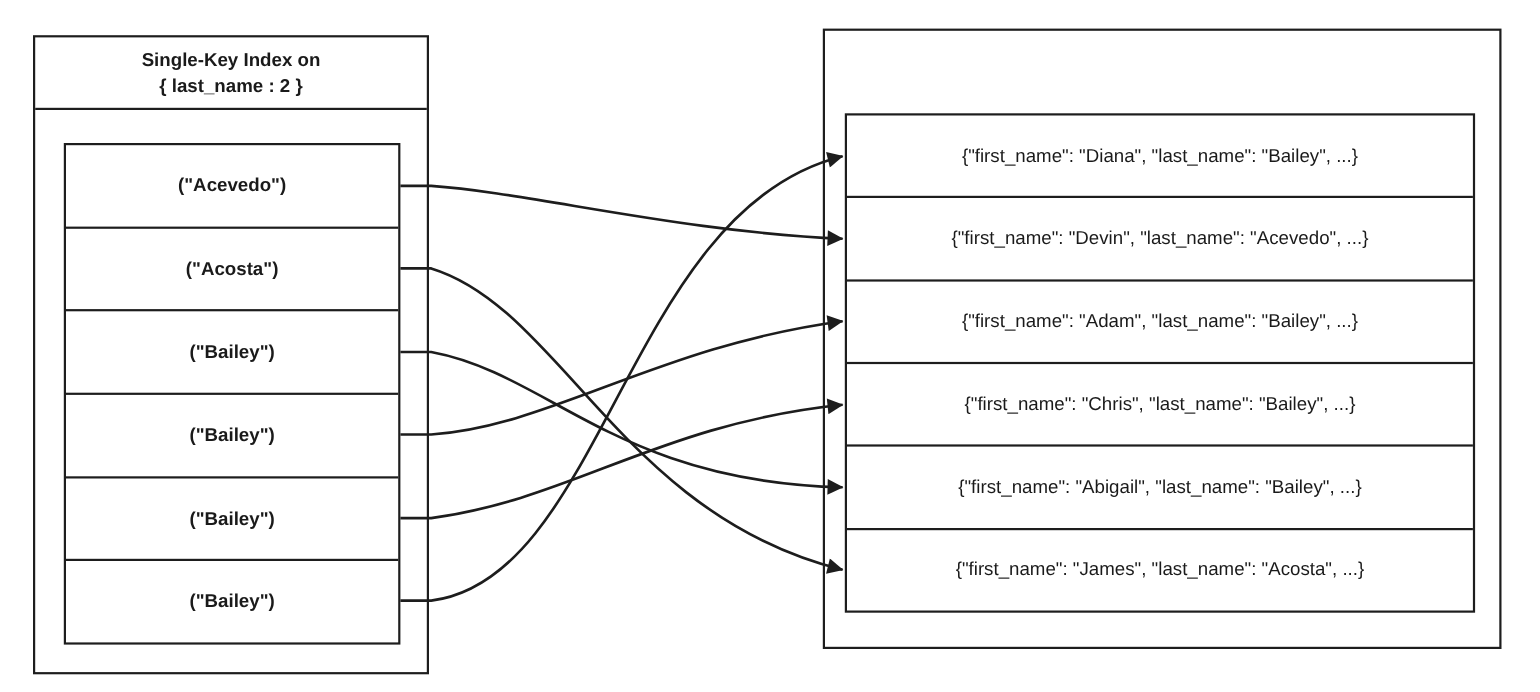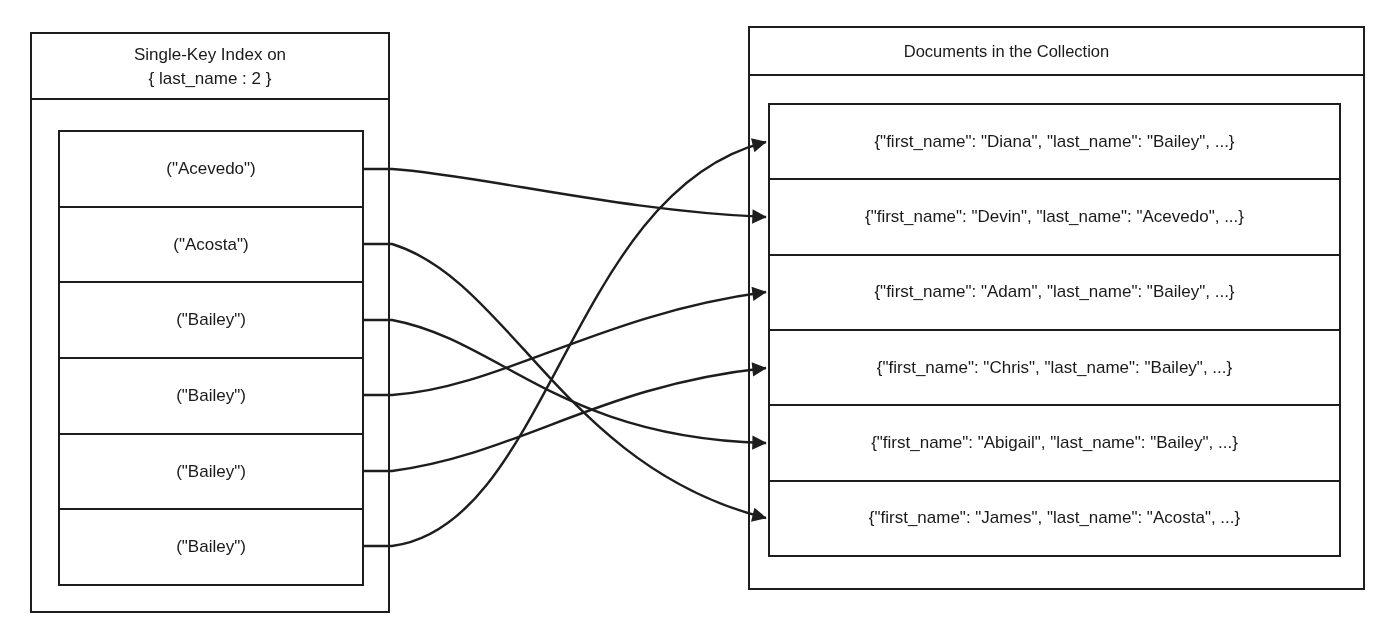--- a/index.html
+++ b/index.html
@@ -20,37 +20,36 @@
   }
   .row:last-child { border-bottom:none; }
   .doc-row { font-size:17px; }
   svg.arrows { position:absolute; left:0; top:0; z-index:3; pointer-events:none; }
 </style>
 </head>
 <body>
 
 <div class="canvas">
 
-  <div class="box" style="left:30px; top:32px; width:360px; height:581px;">
+  <div class="box" style="left:30px; top:32px; width:360px; height:581px;font-weight:bold;">
     <div class="panel-title index-title">
       <div>Single-Key Index on</div>
       <div>{ last_name : 2 }</div>
     </div>
     <div class="box rows" style="left:26px; top:96px; width:306px; height:456px;">
       <div class="row">("Acevedo")</div>
       <div class="row">("Acosta")</div>
       <div class="row">("Bailey")</div>
       <div class="row">("Bailey")</div>
       <div class="row">("Bailey")</div>
       <div class="row">("Bailey")</div>
     </div>
   </div>
 
   <div class="box" style="left:748px; top:26px; width:617px; height:564px;">
-    <div class="panel-title docs-title">Documents in the Collection</div>
     <div class="box rows" style="left:18px; top:75px; width:573px; height:454px;">
       <div class="row doc-row">{"first_name": "Diana", "last_name": "Bailey", ...}</div>
       <div class="row doc-row">{"first_name": "Devin", "last_name": "Acevedo", ...}</div>
       <div class="row doc-row">{"first_name": "Adam", "last_name": "Bailey", ...}</div>
       <div class="row doc-row">{"first_name": "Chris", "last_name": "Bailey", ...}</div>
       <div class="row doc-row">{"first_name": "Abigail", "last_name": "Bailey", ...}</div>
       <div class="row doc-row">{"first_name": "James", "last_name": "Acosta", ...}</div>
     </div>
   </div>
 

